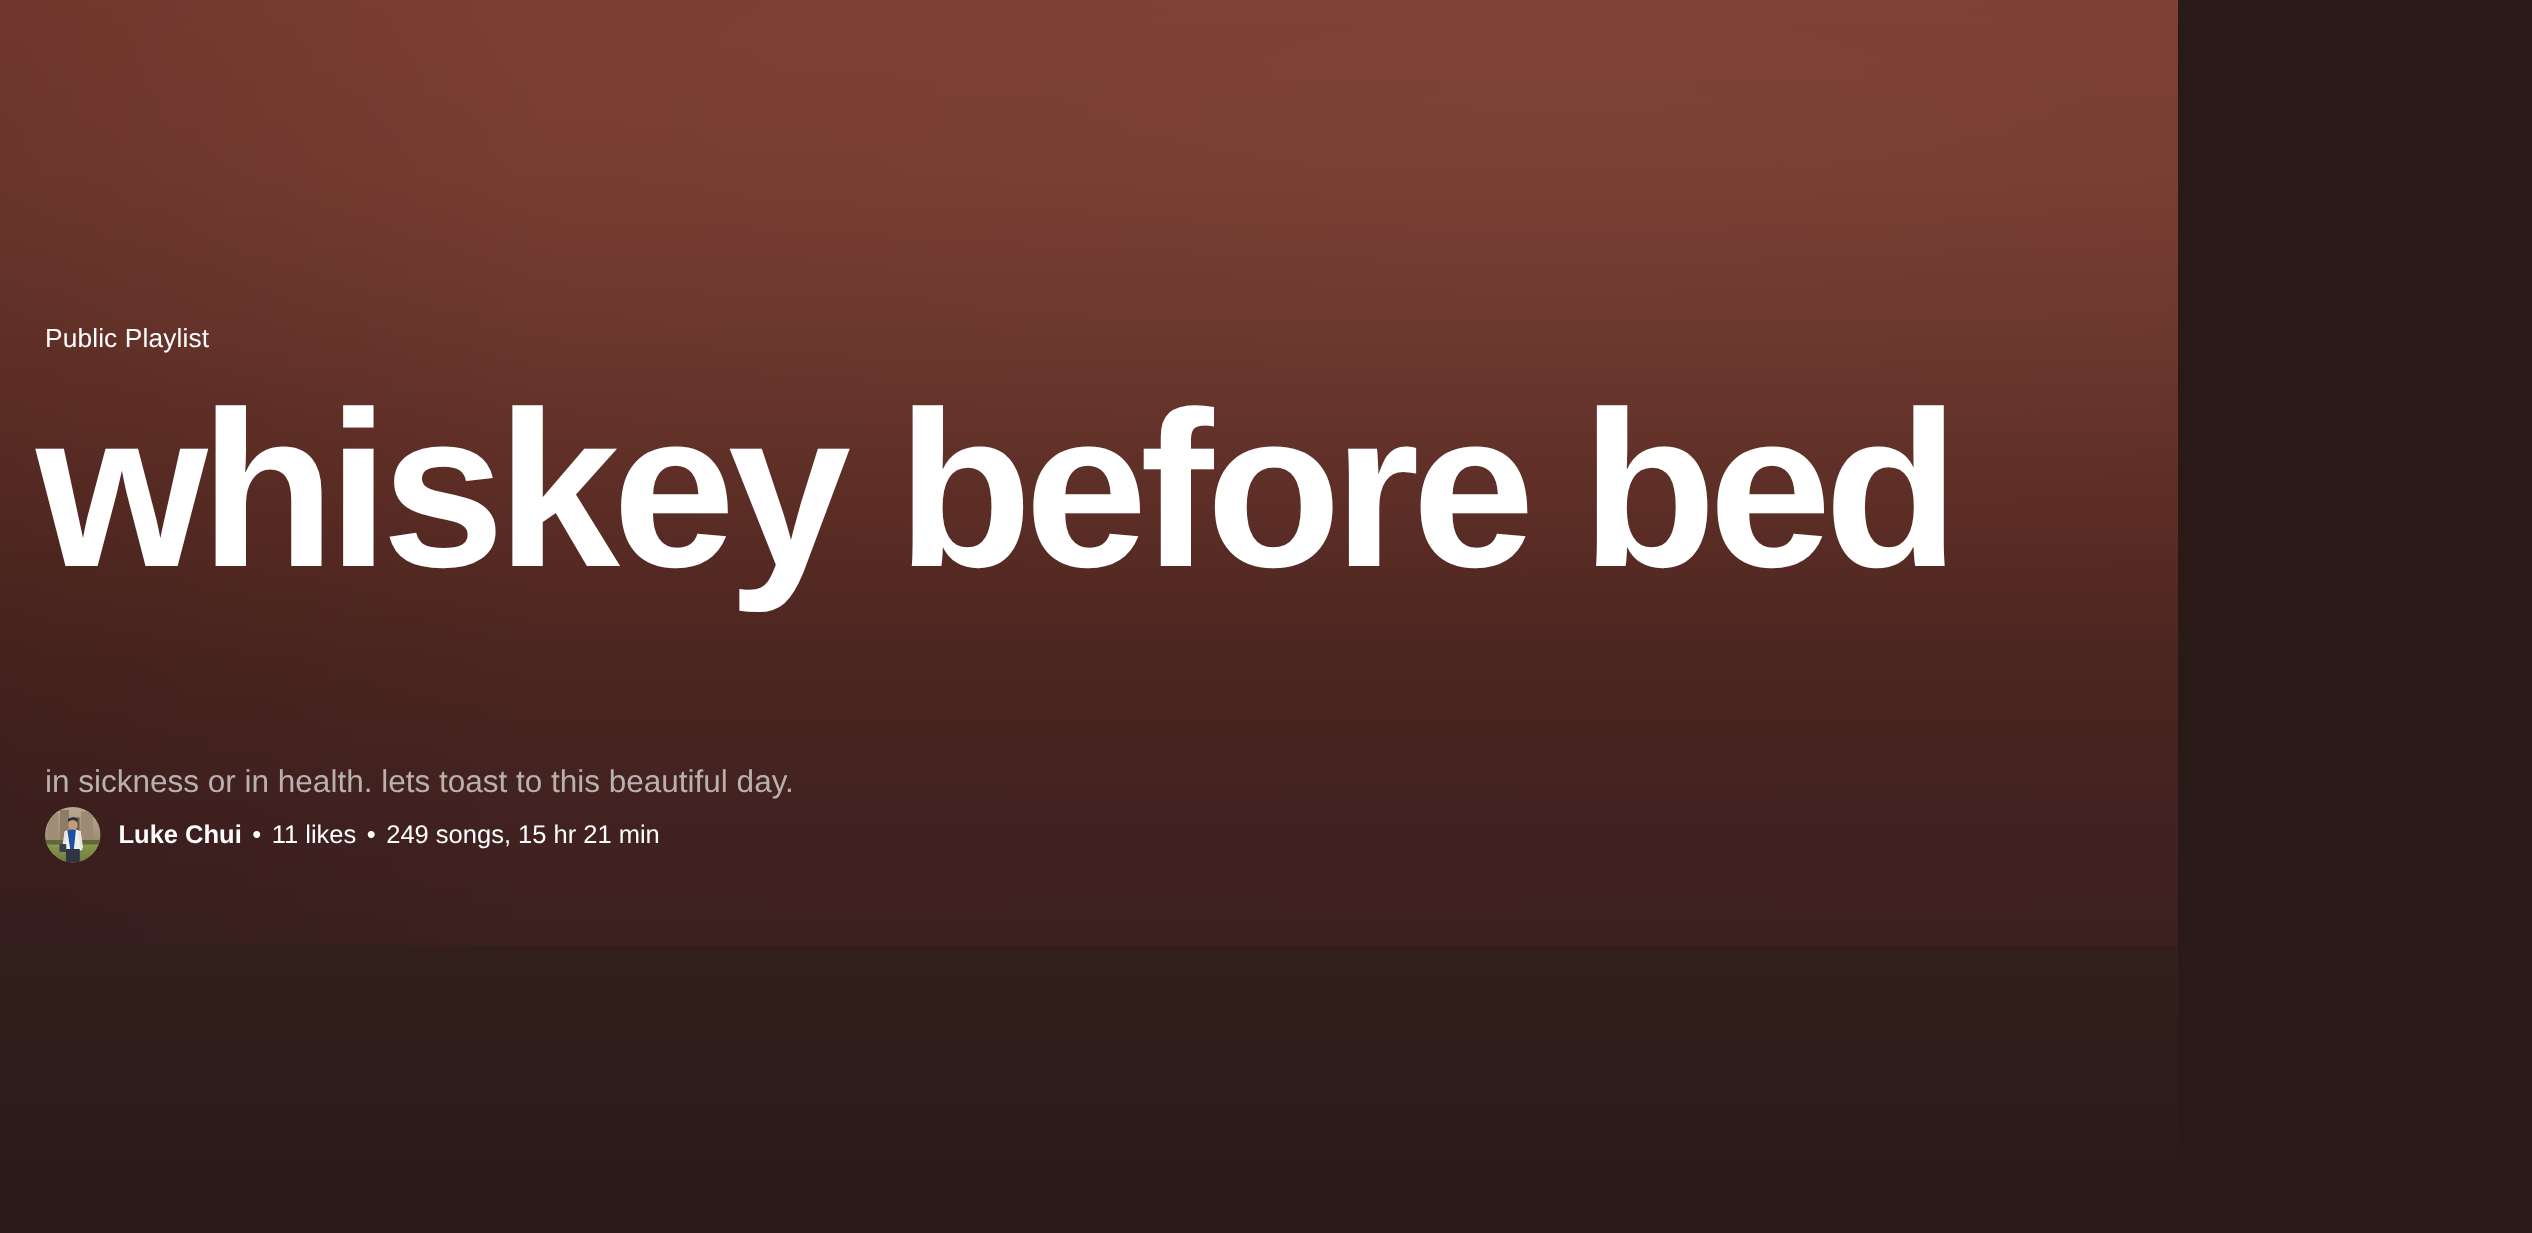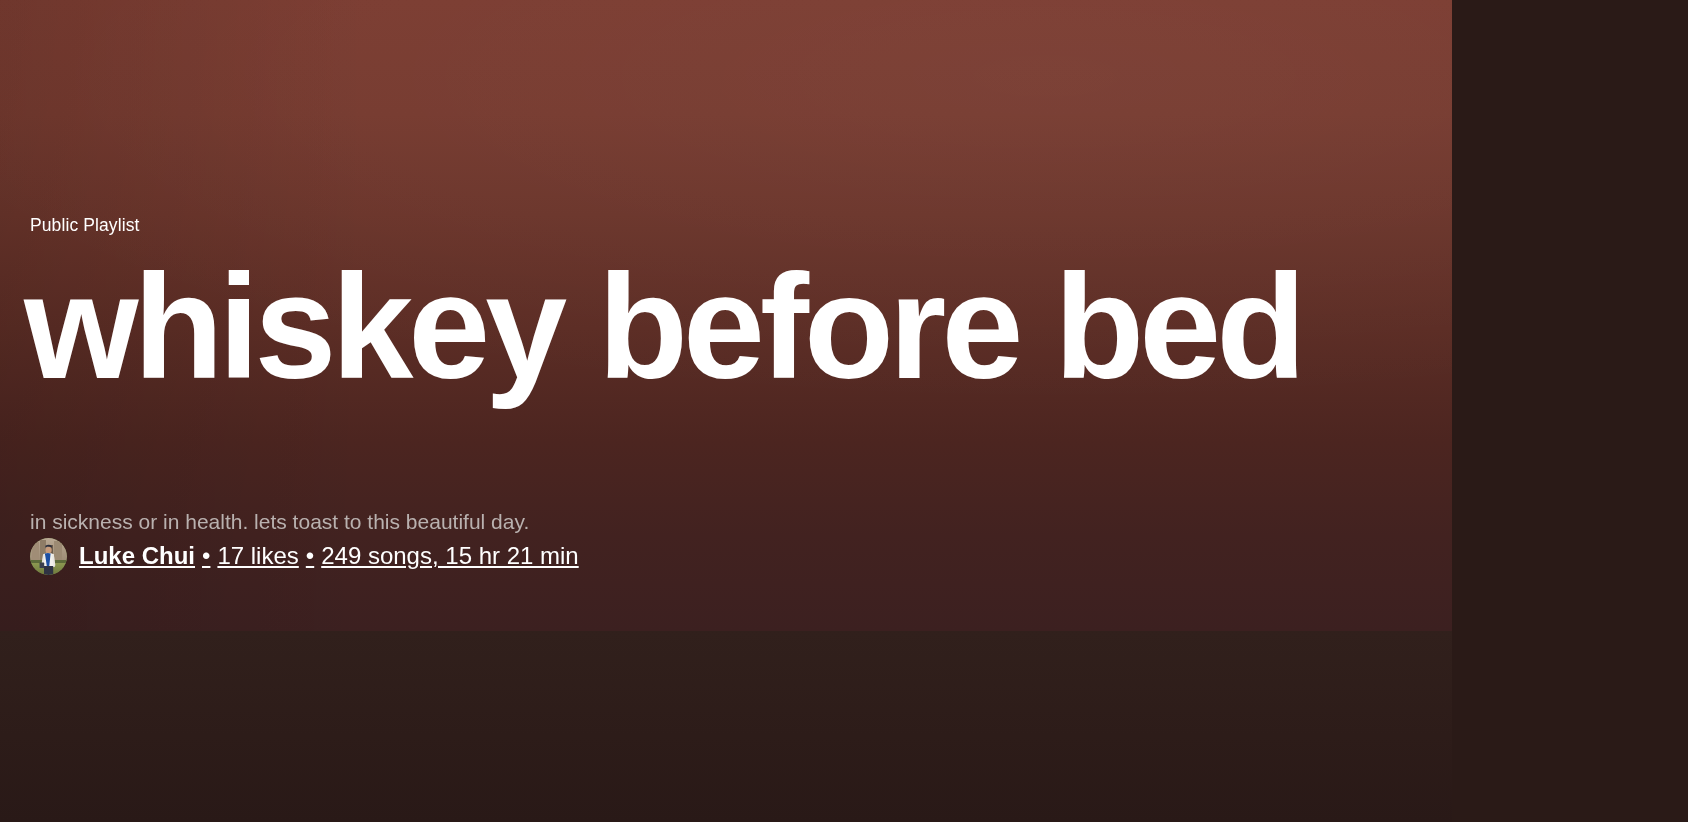--- a/index.html
+++ b/index.html
@@ -130,27 +130,26 @@
     overflow:hidden;
     flex:0 0 auto;
     margin-right:12px;
     position:relative;
     background:#6f7a4a;
     box-shadow:0 0 0 0 rgba(0,0,0,0);
   }
   .avatar svg { display:block; width:37px; height:37px; }
 
   .meta-text {
-    font-size:24px;
+    font-size:17px;
     line-height:1;
     color:#ffffff;
     display:flex;
     align-items:baseline;
     letter-spacing:0px;
-    text-decoration:underline;
   }
   .meta-owner {
     font-weight:700;
     color:#ffffff;
   }
   .meta-sep {
     font-weight:400;
     color:#ffffff;
     padding:0 7px;
   }
@@ -208,21 +207,21 @@
               <path d="M23.8 16.4 l1.6 11.0 l-2.0 0.4 l-1.3 -11.0 z" fill="#e9e6e1"></path>
               <rect x="14.0" y="28.0" width="9.2" height="9" fill="#2f3343"></rect>
               <rect x="9.6" y="24.6" width="4.6" height="5.4" rx="0.6" fill="#3a3f4d"></rect>
             </g>
           </svg>
         </span>
 
         <span class="meta-text">
           <span class="meta-owner">Luke Chui</span>
           <span class="meta-sep">•</span>
-          <span class="meta-likes">17 likes</span>
+          <span class="meta-likes">11 likes</span>
           <span class="meta-sep">•</span>
           <span class="meta-songs">249 songs, 15 hr 21 min</span>
         </span>
 
       </div>
     </div>
   </div>
 
   <div class="below">
     

